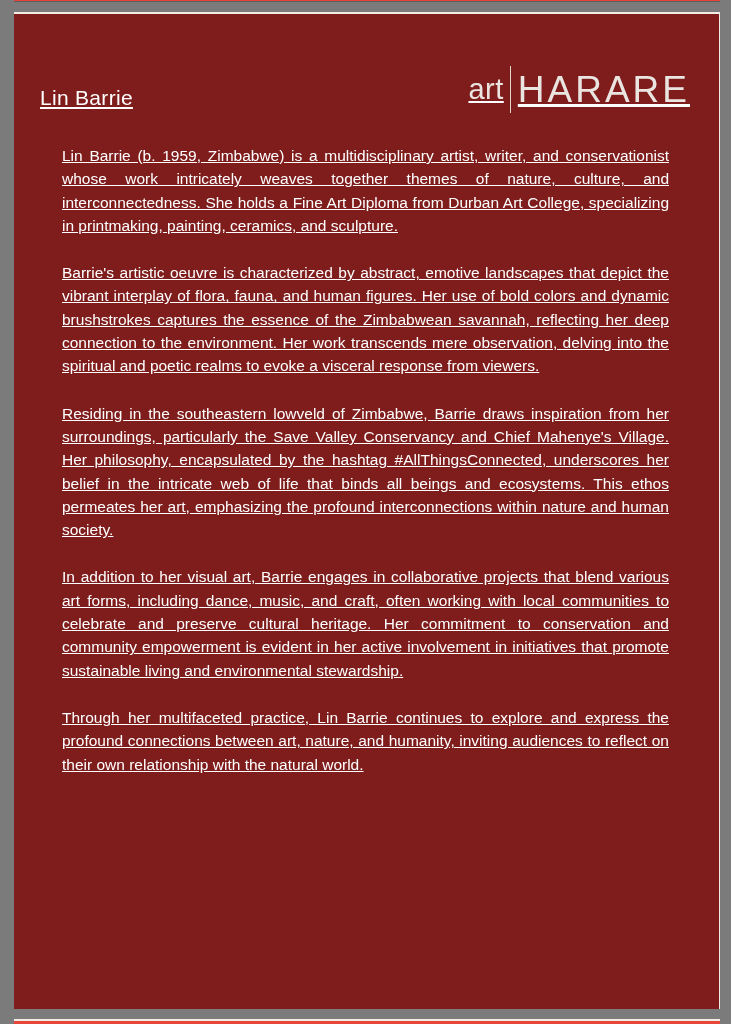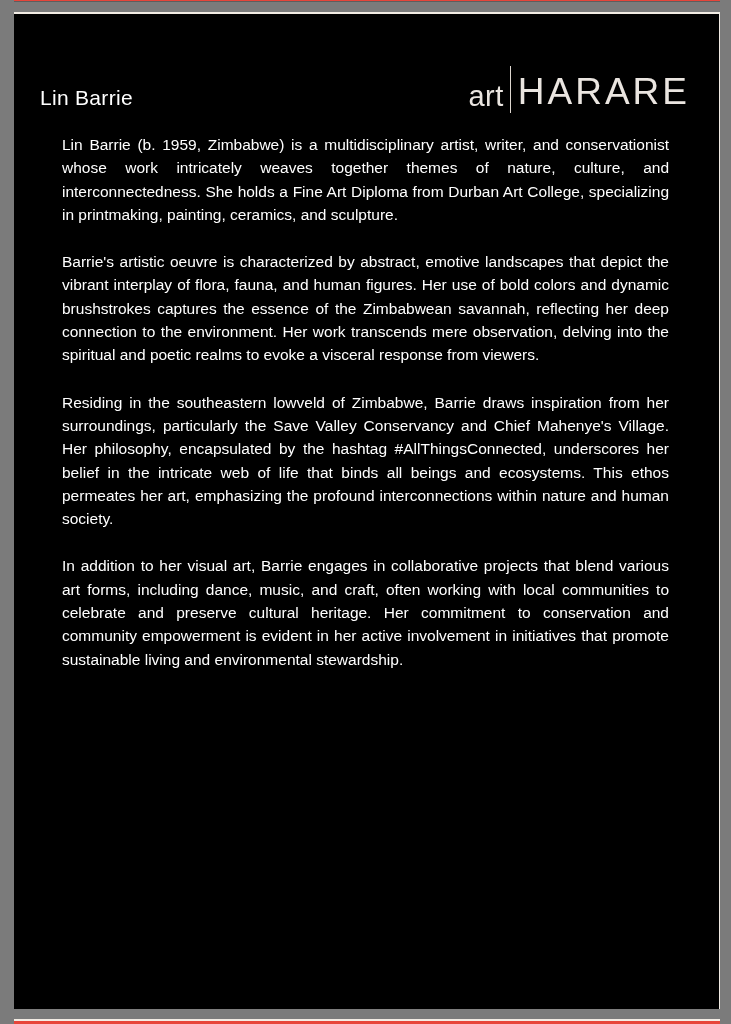--- a/index.html
+++ b/index.html
@@ -18,61 +18,62 @@
     position: absolute;
     top: 0; left: 14px;
     width: 706px; height: 2px;
     background: #e7453a;
     border-bottom: 1px solid #5e5e5e;
   }
   .page {
     position: absolute;
     top: 12px; left: 14px;
     width: 706px; height: 997px;
-    background: #000000;
+    background: #7f1d1d;
     border-top: 2px solid #f2ece4;
     border-right: 1px solid #efe9e2;
     color: #ffffff;
+    text-decoration: underline;
   }
   .page-header {
     display: flex;
     justify-content: space-between;
     align-items: flex-end;
     padding: 52px 29px 0 26px;
   }
   .page-title {
     font-size: 21px;
     font-weight: 400;
     letter-spacing: 0.3px;
     line-height: 30px;
     color: #ffffff;
   }
   .logo {
     display: flex;
-    align-items: flex-end;
+    align-items: center;
     color: #eae5e0;
     font-weight: 300;
   }
   .logo-art {
     font-size: 29px;
     letter-spacing: 0.5px;
   }
   .logo-bar {
     display: inline-block;
     width: 1px;
     height: 47px;
     background: #ddd6cf;
     margin: 0 7px 0 6px;
   }
   .logo-harare {
     font-size: 37px;
     letter-spacing: 3px;
   }
   .page-body {
-    margin-top: 20px;
+    margin-top: 31px;
     padding: 0 50px 0 48px;
   }
   .page-body p {
     font-size: 15.5px;
     line-height: 23.3px;
     text-align: justify;
     margin-bottom: 24px;
     color: #ffffff;
   }
   
@@ -106,20 +107,21 @@
         <span class="logo-bar"></span>
         <span class="logo-harare">HARARE</span>
       </div>
     </div>
 
     <div class="page-body">
       <p>Lin Barrie (b. 1959, Zimbabwe) is a multidisciplinary artist, writer, and conservationist whose work intricately weaves together themes of nature, culture, and interconnectedness. She holds a Fine Art Diploma from Durban Art College, specializing in printmaking, painting, ceramics, and sculpture.</p>
       <p>Barrie's artistic oeuvre is characterized by abstract, emotive landscapes that depict the vibrant interplay of flora, fauna, and human figures. Her use of bold colors and dynamic brushstrokes captures the essence of the Zimbabwean savannah, reflecting her deep connection to the environment. Her work transcends mere observation, delving into the spiritual and poetic realms to evoke a visceral response from viewers.</p>
       <p>Residing in the southeastern lowveld of Zimbabwe, Barrie draws inspiration from her surroundings, particularly the Save Valley Conservancy and Chief Mahenye's Village. Her philosophy, encapsulated by the hashtag #AllThingsConnected, underscores her belief in the intricate web of life that binds all beings and ecosystems. This ethos permeates her art, emphasizing the profound interconnections within nature and human society.</p>
       <p>In addition to her visual art, Barrie engages in collaborative projects that blend various art forms, including dance, music, and craft, often working with local communities to celebrate and preserve cultural heritage. Her commitment to conservation and community empowerment is evident in her active involvement in initiatives that promote sustainable living and environmental stewardship.</p>
+      <p>Through her multifaceted practice, Lin Barrie continues to explore and express the profound connections between art, nature, and humanity, inviting audiences to reflect on their own relationship with the natural world.</p>
     </div>
 
   </div>
 
   <div class="next-page-edge">
     <div class="edge-highlight"></div>
     <div class="edge-paper"></div>
   </div>
 
 </div>

